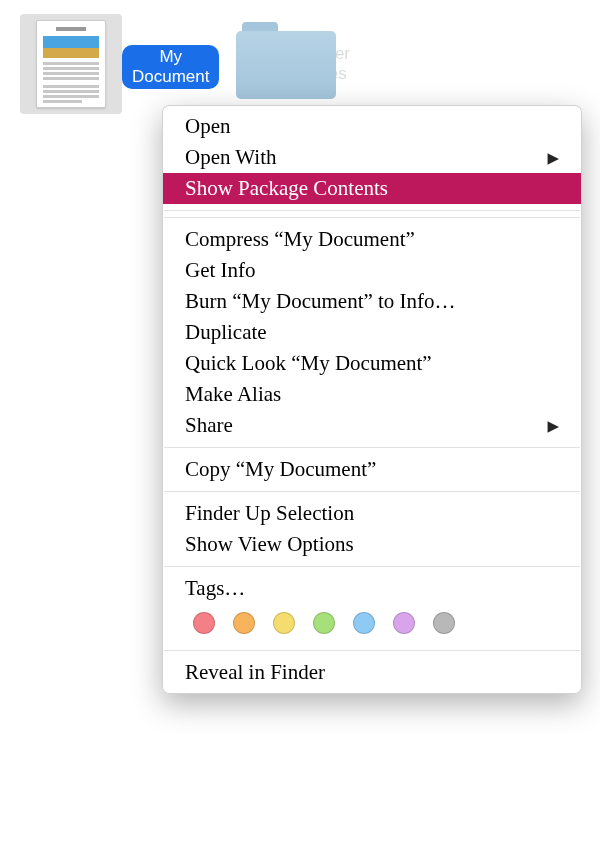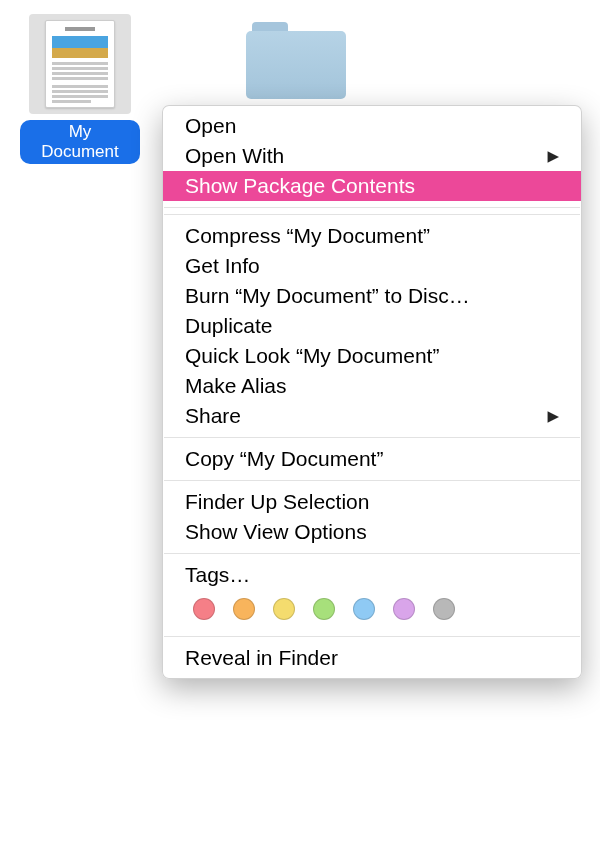--- a/index.html
+++ b/index.html
@@ -13,21 +13,21 @@
       background: #ffffff;
       font-family: -apple-system, "Helvetica Neue", Helvetica, Arial, sans-serif;
       position: relative;
       overflow: hidden;
     }
 
     
     .desktop-icon {
       position: absolute;
       display: flex;
-      flex-direction: column;
+      flex-direction: row;
       align-items: center;
       width: 120px;
     }
     .desktop-icon.selected .icon-box {
       background: #e0e0e0;
       border-radius: 4px;
     }
     .icon-box {
       padding: 6px 16px;
     }
@@ -103,31 +103,32 @@
     
     .context-menu {
       position: absolute;
       width: 420px;
       background: rgba(255,255,255,0.98);
       border: 1px solid rgba(0,0,0,0.18);
       border-radius: 7px;
       box-shadow: 0 10px 30px rgba(0,0,0,0.3);
       padding: 5px 0;
       font-size: 21px;
+      font-family: Liberation Serif, serif;
     }
     .menu-item {
       display: flex;
       align-items: center;
       justify-content: space-between;
       padding: 3px 22px;
       cursor: default;
       color: #000;
     }
     .menu-item.highlighted {
-      background: #ec4899;
+      background: #be185d;
       color: #ffffff;
     }
     .menu-sep {
       height: 1px;
       background: #e2e2e2;
       margin: 6px 1px;
     }
     .submenu-arrow {
       font-size: 15px;
       opacity: 0.85;
@@ -192,21 +193,21 @@
 
   <div class="menu-sep"></div>
 
   <div class="menu-item">
     <span>Compress “My Document”</span>
   </div>
   <div class="menu-item">
     <span>Get Info</span>
   </div>
   <div class="menu-item">
-    <span>Burn “My Document” to Disc…</span>
+    <span>Burn “My Document” to Info…</span>
   </div>
   <div class="menu-item">
     <span>Duplicate</span>
   </div>
   <div class="menu-item">
     <span>Quick Look “My Document”</span>
   </div>
   <div class="menu-item">
     <span>Make Alias</span>
   </div>

